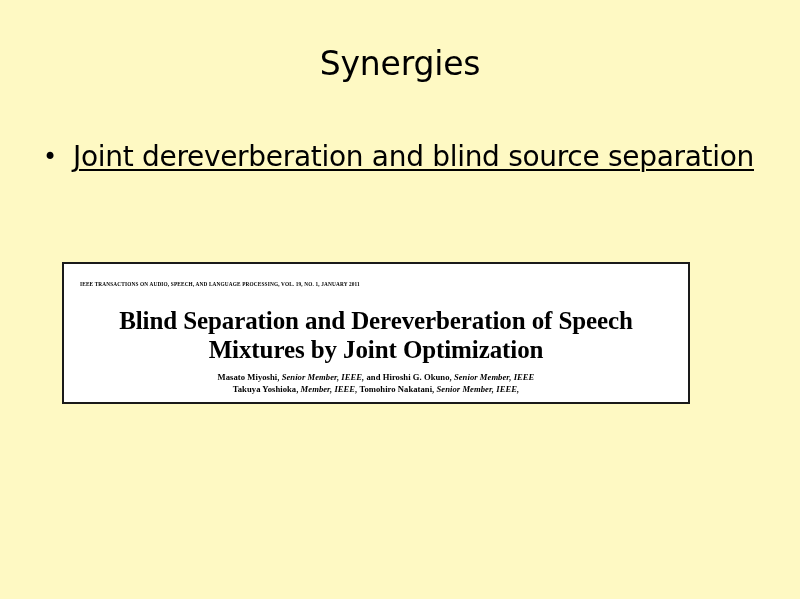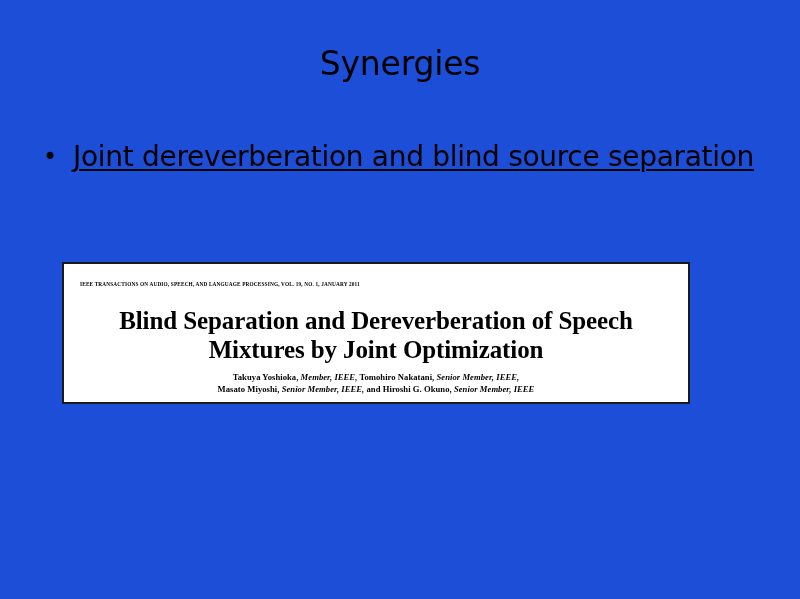--- a/index.html
+++ b/index.html
@@ -14,21 +14,21 @@
     position: relative;
     overflow: hidden;
     font-family: "Liberation Sans", sans-serif;
     color: #000000;
     -webkit-font-smoothing: antialiased;
   }
 
   .slide {
     position: absolute;
     inset: 0;
-    background: #1d4ed8;
+    background: #fef9c3;
   }
 
   
   .slide-title {
     position: absolute;
     left: 0;
     top: 44px;
     width: 800px;
     text-align: center;
     font-family: "DejaVu Sans", "Liberation Sans", sans-serif;
@@ -160,23 +160,23 @@
 
   <div class="paper-figure">
     <div class="paper-inner">
 
       <div class="paper-running-head">IEEE TRANSACTIONS ON AUDIO, SPEECH, AND LANGUAGE PROCESSING, VOL. 19, NO. 1, JANUARY 2011</div>
 
       <div class="paper-title">Blind Separation and Dereverberation of Speech Mixtures by Joint Optimization</div>
 
       <div class="paper-authors">
         <span class="author-line">
-          <span>Takuya Yoshioka, </span><span class="memb">Member, IEEE,</span><span> Tomohiro Nakatani, </span><span class="memb">Senior Member, IEEE,</span>
+          <span>Masato Miyoshi, </span><span class="memb">Senior Member, IEEE,</span><span> and Hiroshi G. Okuno, </span><span class="memb">Senior Member, IEEE</span>
         </span>
         <span class="author-line">
-          <span>Masato Miyoshi, </span><span class="memb">Senior Member, IEEE,</span><span> and Hiroshi G. Okuno, </span><span class="memb">Senior Member, IEEE</span>
+          <span>Takuya Yoshioka, </span><span class="memb">Member, IEEE,</span><span> Tomohiro Nakatani, </span><span class="memb">Senior Member, IEEE,</span>
         </span>
       </div>
 
     </div>
   </div>
 
 </div>
 
 </body></html>

